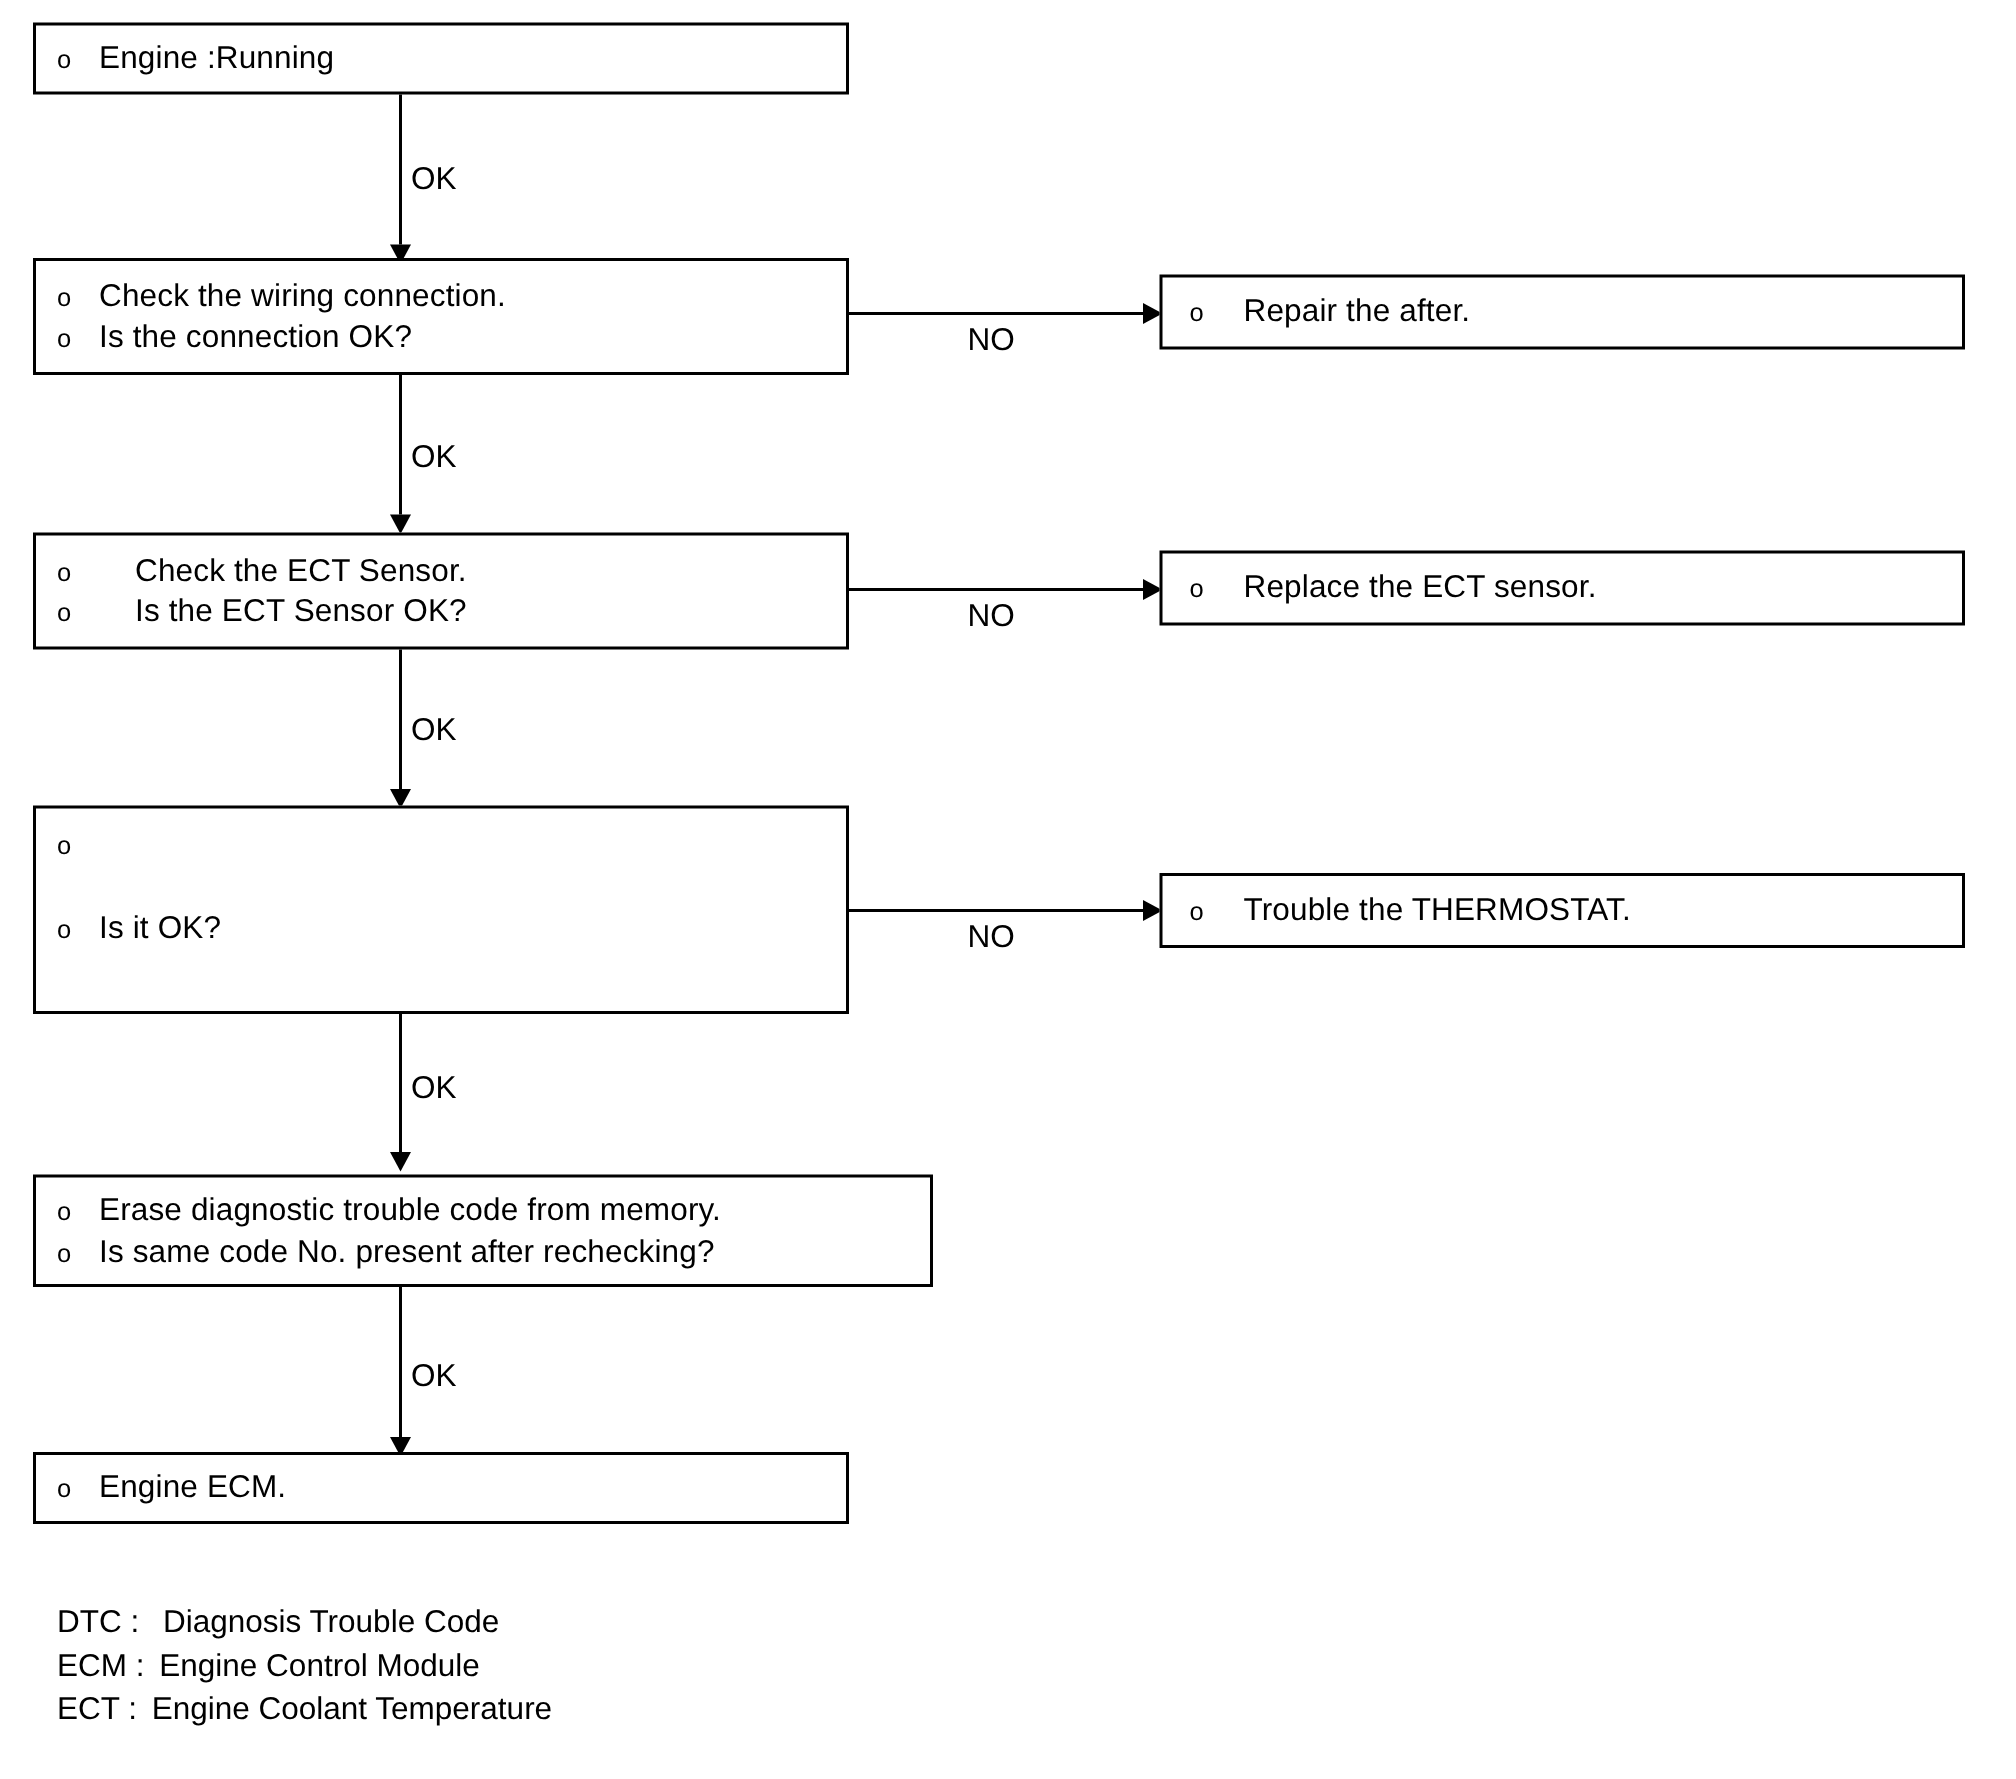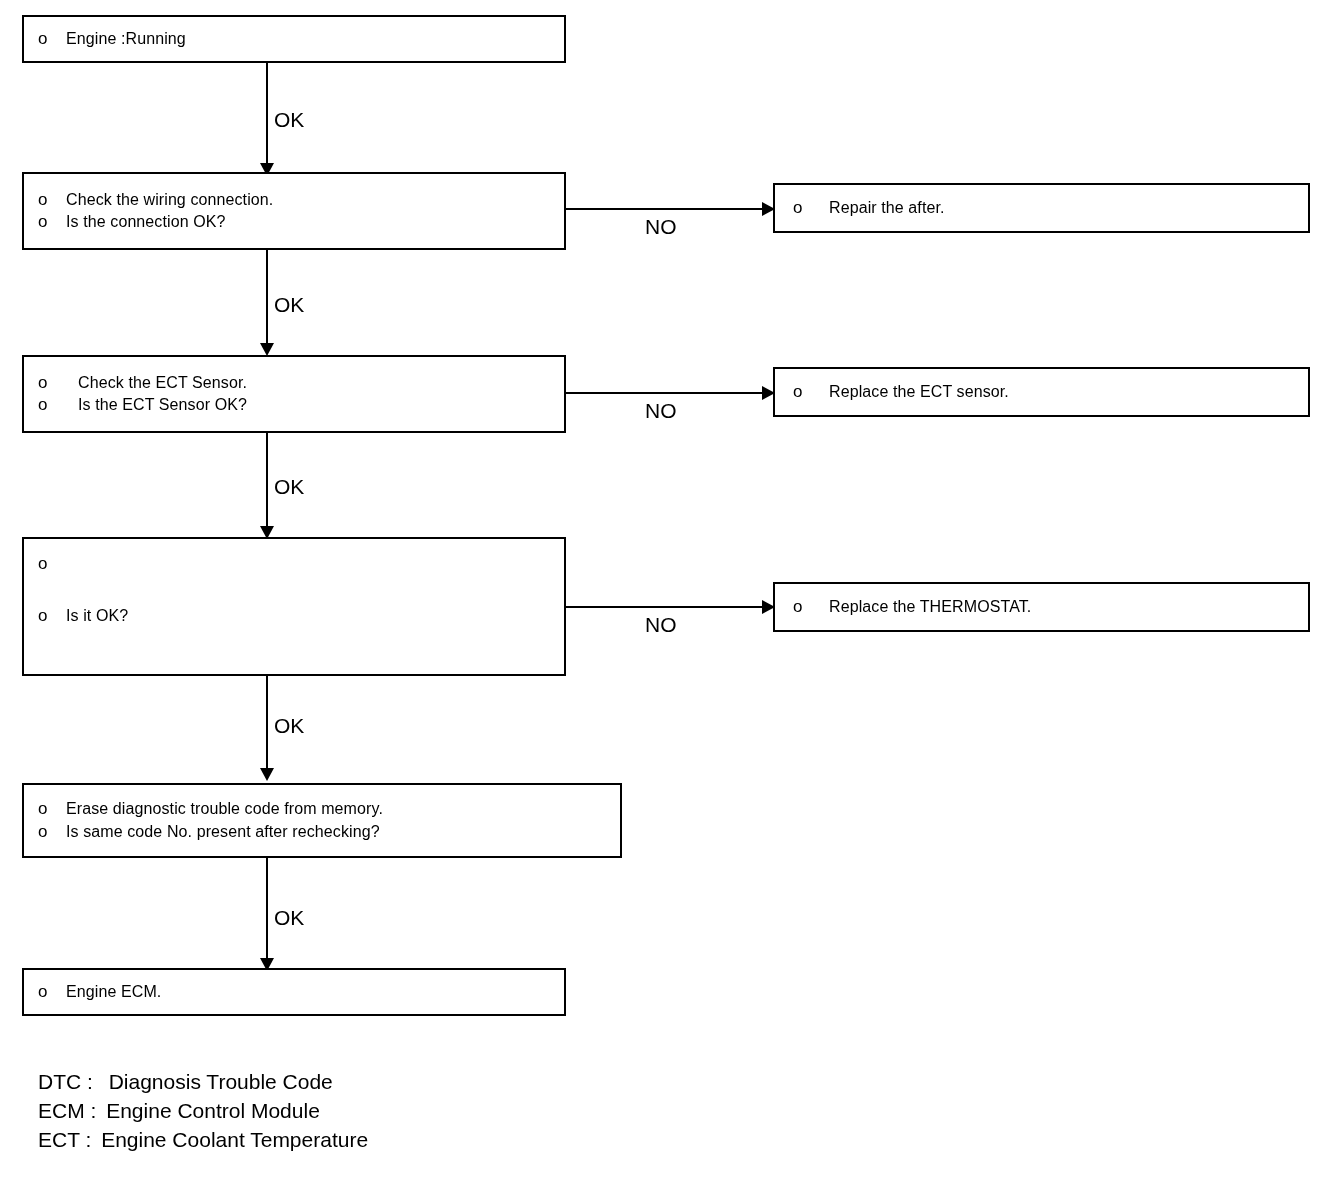--- a/index.html
+++ b/index.html
@@ -45,29 +45,29 @@
     line-height: 1.30;
   }
   .bullet {
     display: inline-block;
     font-size: 17px;
     width: 14px;
     flex: 0 0 auto;
     text-align: left;
   }
   .txt {
-    font-size: 16px;
+    font-size: 21px;
     letter-spacing: 0.1px;
   }
   .indent-sm .bullet { margin-left: 14px; }
   .indent-sm .txt    { margin-left: 14px; }
   .indent-md .bullet { margin-left: 18px; }
   .indent-md .txt    { margin-left: 22px; }
   .indent-lg .bullet { margin-left: 14px; }
-  .indent-lg .txt    { margin-left: 26px; }
+  .indent-lg .txt    { margin-left: 38px; }
   .gap-line { height: 30px; }
 
   
   .cont {
     font-size: 21px;
     line-height: 1.30;
     white-space: nowrap;
   }
 
   
@@ -207,21 +207,21 @@
   </div>
 
   <div class="hline" style="left:566px; top:606px; width:200px;"></div>
   <div class="arrow-right" style="left:762px; top:600px;"></div>
   <div class="edge-label" style="left:645px; top:613px;">NO</div>
 
   <div class="box" style="left:773px; top:582px; width:537px; height:50px;">
     <div class="box-inner">
       <div class="line indent-md">
         <span class="bullet">o</span>
-        <span class="txt">Replace the THERMOSTAT.</span>
+        <span class="txt">Trouble the THERMOSTAT.</span>
       </div>
     </div>
   </div>
 
   <div class="vline" style="left:266px; top:676px; height:92px;"></div>
   <div class="arrow-down" style="left:260px; top:768px;"></div>
   <div class="edge-label" style="left:274px; top:714px;">OK</div>
 
   <div class="box" style="left:22px; top:783px; width:600px; height:75px;">
     <div class="box-inner">

